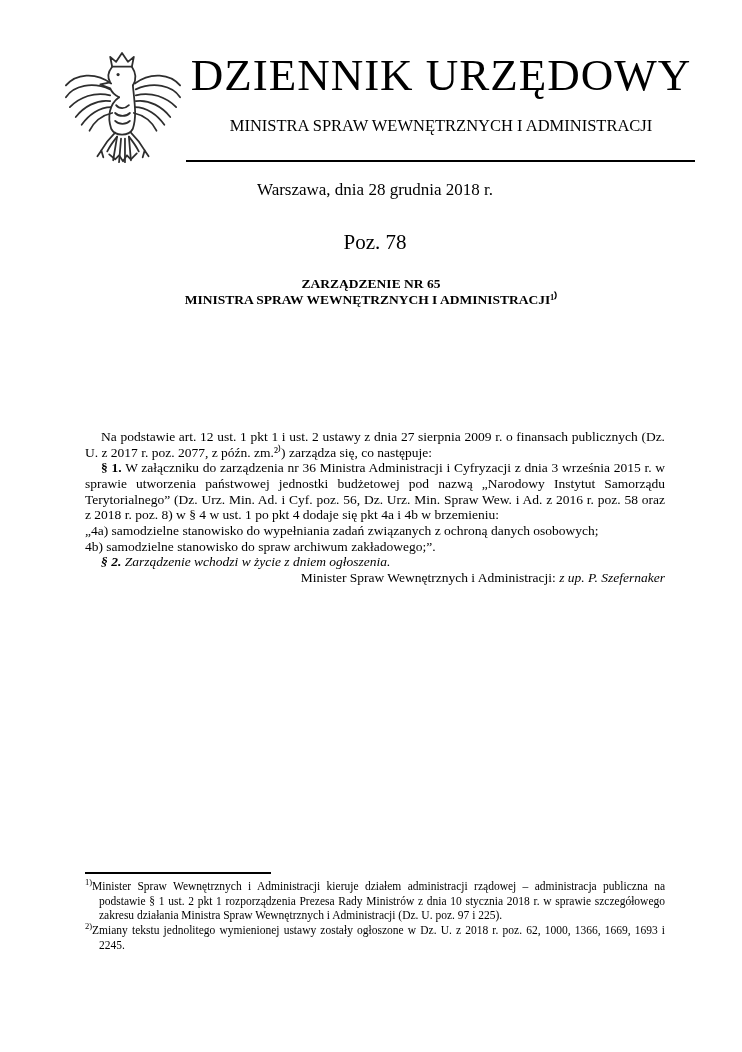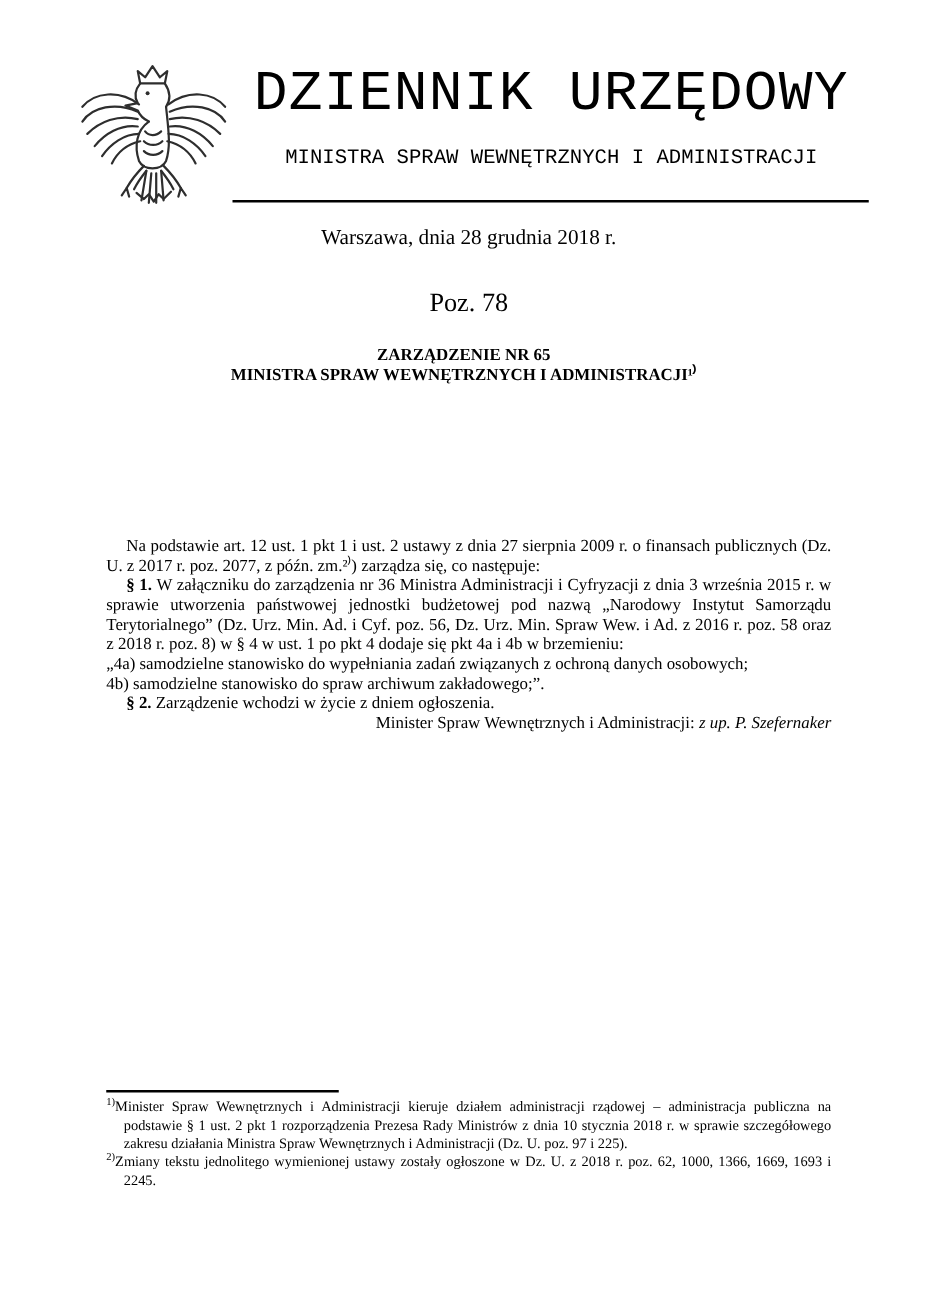--- a/index.html
+++ b/index.html
@@ -2,21 +2,21 @@
 <html><head>
 <meta charset="utf-8">
 <style>
   html,body{margin:0;padding:0;background:#ffffff;}
   .page{
     position:relative;width:742px;height:1052px;background:#ffffff;
     font-family:"Liberation Serif",serif;color:#000;overflow:hidden;
   }
   
   .eagle{position:absolute;left:60px;top:50px;width:126px;height:126px;}
-  .masthead{position:absolute;left:186px;top:52px;width:510px;text-align:center;font-family:Liberation Mono, monospace;}
+  .masthead{position:absolute;left:186px;top:52px;width:510px;text-align:center;}
   .gazette-title{font-size:45px;line-height:1.05;letter-spacing:1px;white-space:nowrap;}
   .gazette-subtitle{font-size:16.5px;margin-top:17px;white-space:nowrap;}
   .masthead-rule{position:absolute;left:186px;top:160px;width:509px;border-top:2px solid #000;}
   
   .place-date{position:absolute;left:85px;top:180px;width:580px;text-align:center;font-size:17px;}
   .poz{position:absolute;left:85px;top:230px;width:580px;text-align:center;font-size:21px;}
   
   .stamp{
     position:absolute;left:546px;top:194px;width:160px;
     font-family:"Liberation Sans",sans-serif;font-size:8.5px;line-height:1.6;color:#3d3d3d;
@@ -29,21 +29,21 @@
   .act-date{margin-top:20px;}
   .act-subject{margin-top:19px;line-height:1.5;}
   
   .body-text{position:absolute;left:85px;top:429px;width:580px;font-size:13.5px;line-height:1.16;text-align:justify;}
   .body-text p{margin:0;}
   .indent{text-indent:16px;}
   .par1{margin-top:9px;}
   .quote{margin-left:26px;text-align:left;}
   .q1{margin-top:17px;}
   .q2{margin-top:13px;margin-left:32px;}
-  .par2{margin-top:23px;}
+  .par2{margin-top:23px;font-style:italic;}
   .sig{margin-top:21px;text-align:right;}
   .sig i{font-style:italic;}
   
   .footnotes{position:absolute;left:85px;top:872px;width:580px;font-size:11.5px;line-height:1.28;text-align:justify;}
   .fn-rule{width:186px;border-top:2px solid #000;margin-bottom:5px;}
   .fn{padding-left:14px;text-indent:-14px;margin:0;}
   .fn sup{font-size:8.5px;line-height:0;}
 </style>
 </head>
 <body>

